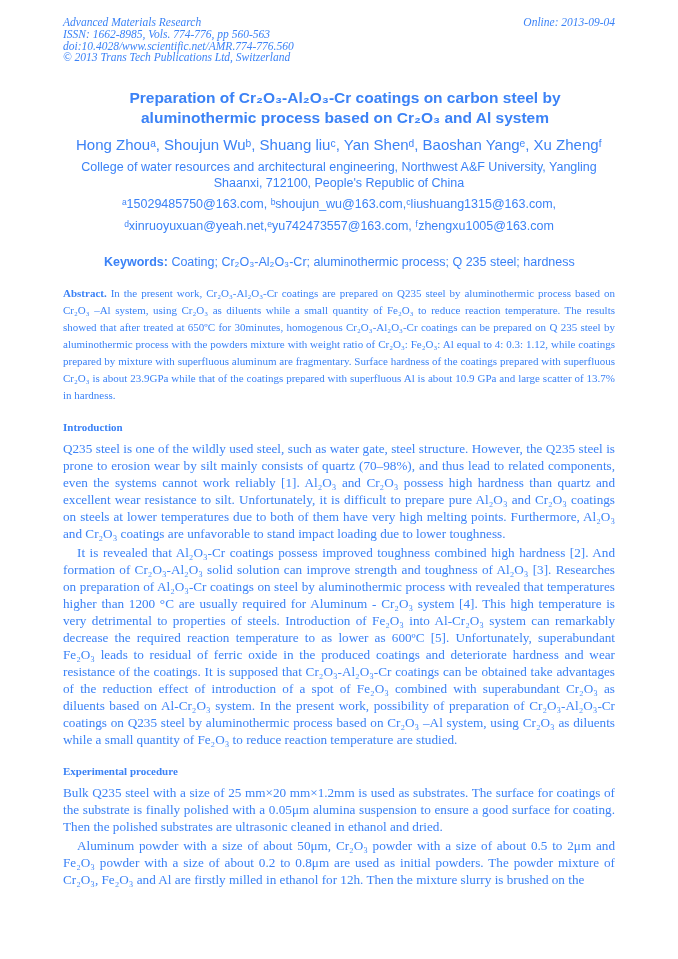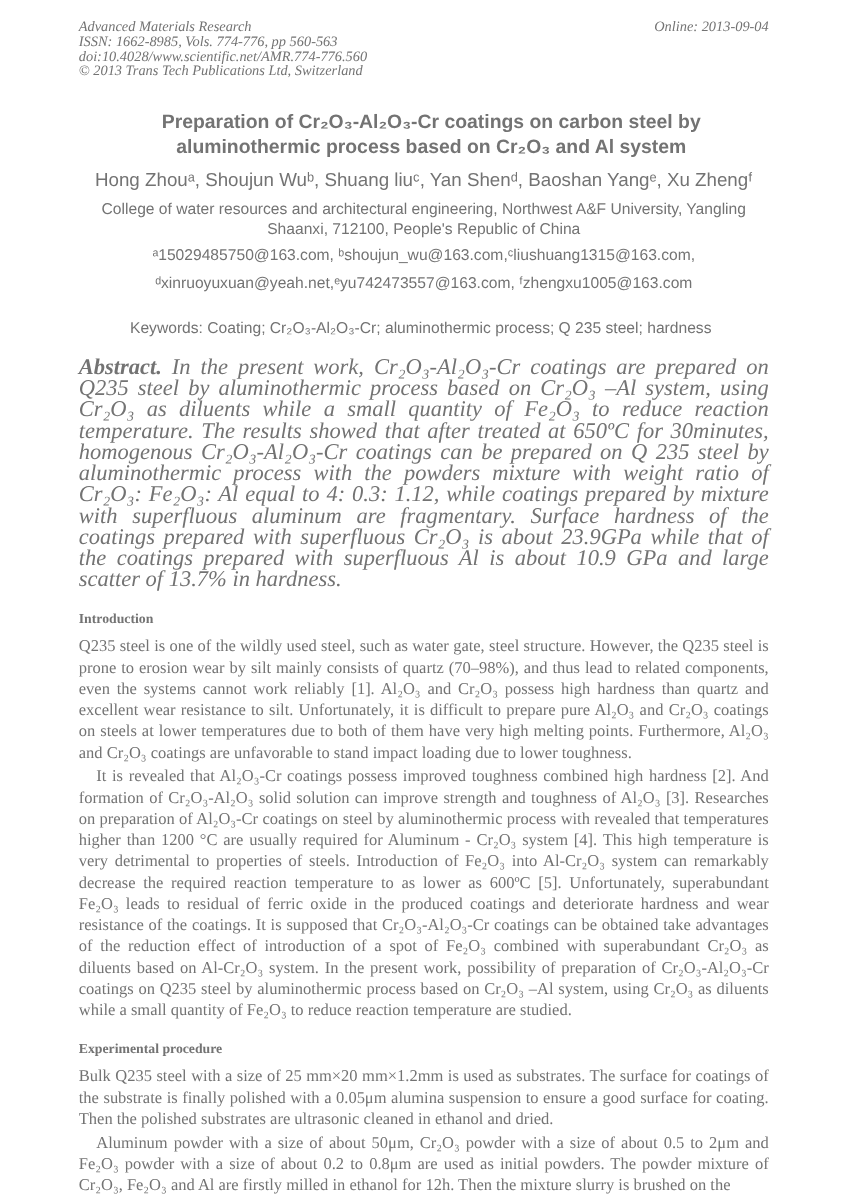--- a/index.html
+++ b/index.html
@@ -7,21 +7,21 @@
     padding: 0;
     background: #ffffff;
   }
   .page {
     position: relative;
     width: 678px;
     height: 959px;
     box-sizing: border-box;
     padding: 17px 63px 0 63px;
     background: #ffffff;
-    color: #737373;
+    color: #3b82f6;
     overflow: hidden;
   }
 
   .header {
     display: flex;
     justify-content: space-between;
     align-items: flex-start;
     font-family: "Liberation Serif", "DejaVu Serif", serif;
     font-style: italic;
     font-size: 11.5px;
@@ -61,29 +61,28 @@
   }
   .emails2 { margin-top: 7px; }
 
   .keywords {
     font-family: "Liberation Sans", "DejaVu Sans", sans-serif;
     font-size: 12.5px;
     line-height: 15px;
     margin-top: 21px;
     text-align: left;
   }
-  .kw-label { font-weight: normal; padding-left: 41px; }
+  .kw-label { font-weight: bold; padding-left: 41px; }
 
   .abstract {
     font-family: "Liberation Serif", "DejaVu Serif", serif;
-    font-size: 18px;
+    font-size: 11px;
     line-height: 17px;
     text-align: justify;
     margin: 15px 0 0 0;
-    font-style: italic;
   }
   .abs-label { font-weight: bold; }
 
   .sec-heading {
     font-family: "Liberation Serif", "DejaVu Serif", serif;
     font-weight: bold;
     font-size: 11px;
     line-height: 17px;
     margin: 15px 0 4px 0;
   }

